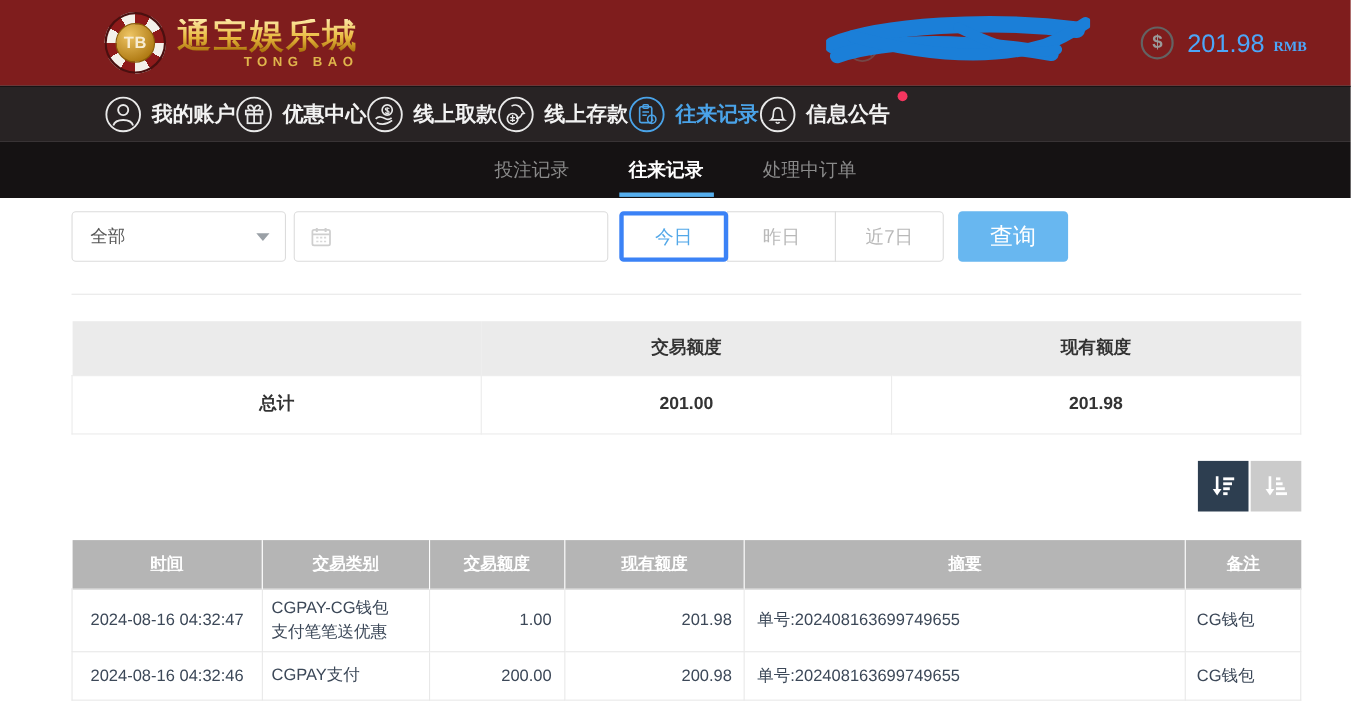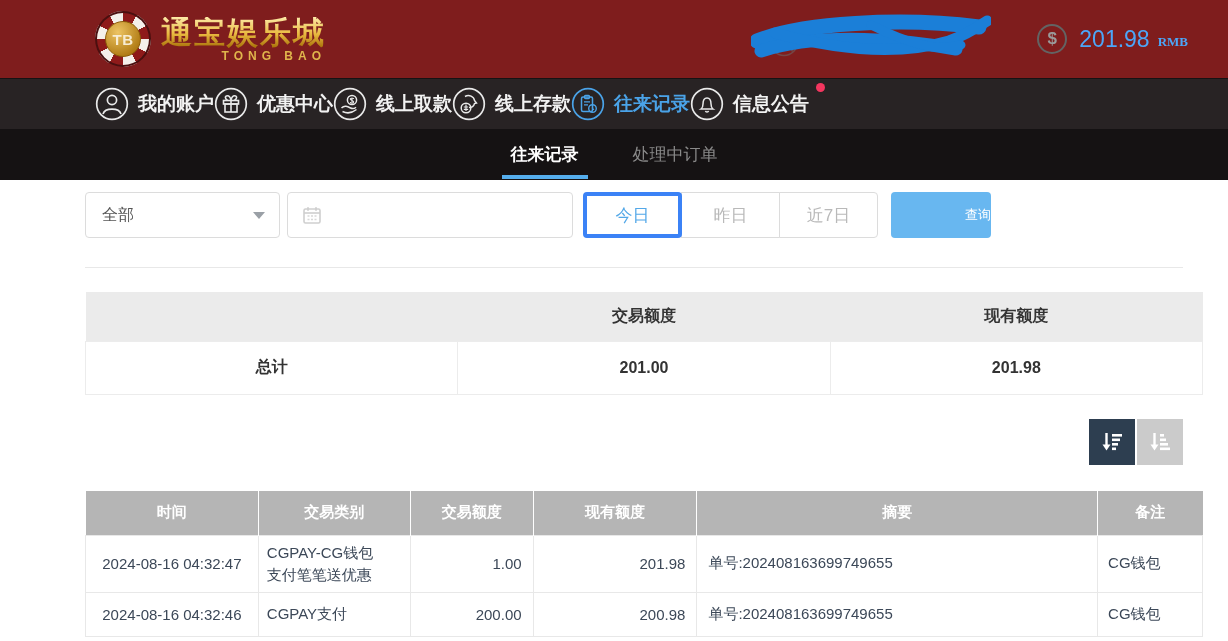--- a/index.html
+++ b/index.html
@@ -52,54 +52,54 @@
   .nav-badge{position:absolute;right:-16px;top:-4px;width:9px;height:9px;border-radius:50%;background:var(--dot);}
 
   
   .subtabs{height:51px;background:#151213;display:flex;justify-content:center;align-items:stretch;gap:36px;}
   .subtab{display:flex;align-items:center;padding:0 9px;font-size:17px;color:#8a8a8a;cursor:pointer;
         position:relative;}
   .subtab.active{color:#fff;font-weight:600;}
   .subtab.active::after{content:"";position:absolute;left:0;right:0;bottom:1px;height:4px;background:#55aeed;}
 
   
-  main{padding:12px 45px 0 65px;margin-left:20px;}
+  main{padding:12px 45px 0 65px;}
   .filters{display:flex;align-items:center;}
   .select-box{width:195px;height:46px;border:1px solid #dcdcdc;border-radius:4px;display:flex;
         align-items:center;justify-content:space-between;padding:0 14px 0 16px;color:#555;font-size:16px;
         background:#fff;cursor:pointer;margin-right:7px;}
   .caret-down{width:0;height:0;border-left:6px solid transparent;border-right:6px solid transparent;
         border-top:7px solid #9aa0a6;}
   .date-box{width:286px;height:46px;border:1px solid #dcdcdc;border-radius:4px;display:flex;
         align-items:center;gap:10px;padding:0 14px;color:#b3b3b3;font-size:17px;background:#fff;margin-right:10px;}
   .btn-group{display:flex;margin-right:13px;}
   .range-btn{width:99px;height:46px;background:#fff;border:1px solid #dcdcdc;color:#b9b9b9;font-size:17px;
         display:flex;align-items:center;justify-content:center;cursor:pointer;margin-left:-1px;}
   .range-btn:first-child{border-radius:4px 0 0 4px;margin-left:0;}
   .range-btn:last-child{border-radius:0 4px 4px 0;}
   .range-btn.active{border:4px solid #3b82f6;color:#53a8e8;border-radius:4px;z-index:2;}
   .query-btn{width:100px;height:46px;background:var(--query);border:none;border-radius:4px;color:#fff;
-        font-size:13px;cursor:pointer;text-align:right;}
+        font-size:21px;cursor:pointer;}
 
   .divider{border:none;border-top:1px solid #e8e8e8;margin-top:29px;}
 
   table{border-collapse:collapse;width:1118px;}
   .summary{margin-top:24px;font-size:16px;}
   .summary thead th{background:#ebebeb;height:49px;font-weight:bold;color:#333;text-align:center;}
   .summary tbody td{height:53px;text-align:center;color:#333;border:1px solid #ececec;font-weight:bold;}
   .summary col{width:33.33%;}
 
   .sort-row{display:flex;justify-content:flex-end;margin-top:24px;gap:2px;}
   .sort-btn{width:46px;height:46px;display:flex;align-items:center;justify-content:center;border:none;cursor:pointer;}
   .sort-btn.desc{background:var(--sortA);}
   .sort-btn.asc{background:var(--sortB);}
 
   .records{margin-top:26px;font-size:15px;color:#3c4858;}
   .records thead th{background:var(--thbg);color:#fff;height:45px;font-weight:bold;text-align:center;
-        border-right:1px solid #fff;}
+        border-right:1px solid #fff;text-decoration:underline;}
   .records thead th:last-child{border-right:none;}
   .records tbody td{border:1px solid #e8e8e8;padding:6px 8px;height:44px;}
   .records td.c-time{text-align:center;}
   .records td.c-type{text-align:left;line-height:1.45;}
   .records td.c-amount,.records td.c-balance{text-align:right;padding-right:11px;}
   .records td.c-summary{text-align:left;padding-left:11px;}
   .records td.c-note{text-align:left;padding-left:10px;}
   .type-line{display:block;}
 </style>
 </head>
@@ -192,20 +192,23 @@
       <circle class="ring" cx="17" cy="17" r="15.3" fill="none" stroke-width="1.7"></circle>
       <path class="glyph" d="M11 22 c1.5-1 2-2.5 2-5 0-3.5 1.5-6 4-6 s4 2.5 4 6 c0 2.5 .5 4 2 5 z" stroke-width="1.5"></path>
       <path class="glyph" d="M15.5 23.8 c.3 1.6 2.7 1.6 3 0" stroke-width="1.5"></path>
     </svg>
     <span>信息公告</span>
     <span class="nav-badge"></span>
   </div>
 </nav>
 
 <div class="subtabs">
+  <div class="subtab">
+    <span>投注记录</span>
+  </div>
   <div class="subtab active">
     <span>往来记录</span>
   </div>
   <div class="subtab">
     <span>处理中订单</span>
   </div>
 </div>
 
 <main>
 

